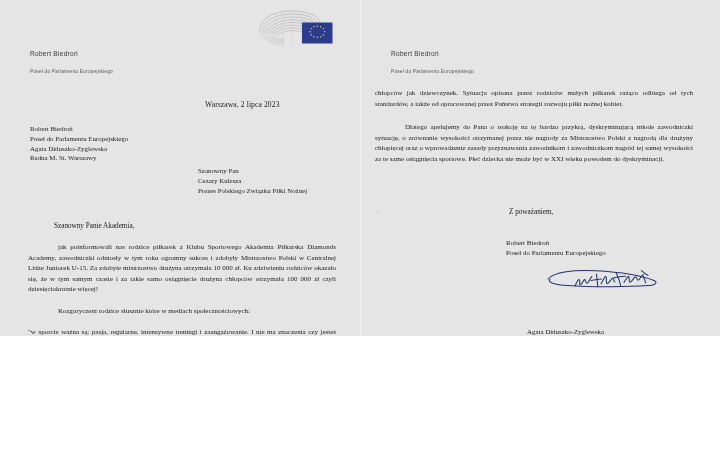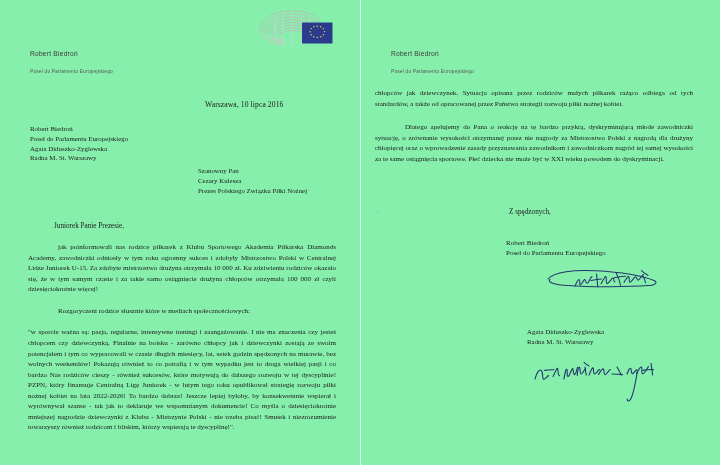--- a/index.html
+++ b/index.html
@@ -17,22 +17,22 @@
   .spread {
     position: relative;
     width: 720px;
     height: 465px;
     display: flex;
     background: #ffffff;
   }
   .page {
     position: relative;
     width: 360px;
-    height: 465px;
-    background: #86efac;
+    height: 336px;
+    background: #e5e5e5;
     box-sizing: border-box;
     overflow: hidden;
   }
   .page-left { padding: 0 22px 0 26px; }
   .page-right { padding: 0 14px 0 10px; border-left: 1px solid #f1f1f1; }
 
   
   .ep-header {
     position: absolute;
     top: 8px;
@@ -199,58 +199,58 @@
           <circle cx="55.9" cy="18.7" r="0.72"></circle>
         </g>
       </svg>
     </div>
 
     <div class="sender">
       <div class="sender-name">Robert Biedroń</div>
       <div class="sender-role">Poseł do Parlamentu Europejskiego</div>
     </div>
 
-    <div class="place-date">Warszawa, 10 lipca 2016</div>
+    <div class="place-date">Warszawa, 2 lipca 2023</div>
 
     <div class="addresser">
       <div>Robert Biedroń</div>
       <div>Poseł do Parlamentu Europejskiego</div>
       <div>Agata Diduszko-Zyglewska</div>
       <div>Radna M. St. Warszawy</div>
     </div>
 
     <div class="recipient">
       <div>Szanowny Pan</div>
       <div>Cezary Kulesza</div>
       <div>Prezes Polskiego Związku Piłki Nożnej</div>
     </div>
 
     <div class="body-left">
-      <div class="salutation">Juniorek Panie Prezesie,</div>
+      <div class="salutation">Szanowny Panie Akademia,</div>
       <p class="para">jak poinformowali nas rodzice piłkarek z Klubu Sportowego Akademia Piłkarska Diamonds Academy, zawodniczki odniosły w tym roku ogromny sukces i zdobyły Mistrzostwo Polski w Centralnej Lidze Juniorek U-15. Za zdobyte mistrzostwo drużyna otrzymała 10 000 zł. Ku zdziwieniu rodziców okazało się, że w tym samym czasie i za takie samo osiągnięcie drużyna chłopców otrzymała 100 000 zł czyli dziesięciokrotnie więcej!</p>
       <p class="para">Rozgoryczeni rodzice słusznie które w mediach społecznościowych:</p>
       <p class="para quote">"w sporcie ważna są: pasja, regularne, intensywne treningi i zaangażowanie. I nie ma znaczenia czy jesteś chłopcem czy dziewczynką. Finalnie na boisku - zarówno chłopcy jak i dziewczynki zostają ze swoim potencjałem i tym co wypracowali w czasie długich miesięcy, lat, setek godzin spędzonych na murawie, bez wolnych weekendów! Pokazują również to co potrafią i w tym wypadku jest to droga wielkiej pasji i co bardzo Nas rodziców cieszy - również sukcesów, które motywują do dalszego rozwoju w tej dyscyplinie! PZPN, który finansuje Centralną Ligę Juniorek - w lutym tego roku opublikował strategię rozwoju piłki nożnej kobiet na lata 2022-2026! To bardzo dobrze! Jeszcze lepiej byłoby, by konsekwentnie wspierał i wyrównywał szanse - tak jak to deklaruje we wspomnianym dokumencie! Co myśla o dziesięciokrotnie mniejszej nagrodzie dziewczynki z Klubu -  Mistrzynie Polski - nie trzeba pisać! Smutek i niezrozumienie towarzyszy również rodzicom i bliskim, którzy wspierają te dyscyplinę!".</p>
     </div>
   </div>
 
   <div class="page page-right">
 
     <div class="sender">
       <div class="sender-name">Robert Biedroń</div>
       <div class="sender-role">Poseł do Parlamentu Europejskiego</div>
     </div>
 
     <div class="body-right">
       <p class="para noindent">chłopców jak dziewczynek. Sytuacja opisana przez rodziców małych piłkarek rażąco odbiega od tych standardów, a także od opracowanej przez Państwa strategii rozwoju piłki nożnej kobiet.</p>
       <p class="para">Dlatego apelujemy do Pana o reakcję na tę bardzo przykrą, dyskryminującą młode zawodniczki sytuację, o zrównanie wysokości otrzymanej przez nie nagrody za Mistrzostwo Polski z nagrodą dla drużyny chłopięcej oraz o wprowadzenie zasady przyznawania zawodnikom i zawodniczkom nagród tej samej wysokości za te same osiągnięcia sportowe. Płeć dziecka nie może być w XXI wieku powodem do dyskryminacji.</p>
     </div>
 
     <div class="stray-dot">.</div>
 
-    <div class="closing">Z spędzonych,</div>
+    <div class="closing">Z poważaniem,</div>
 
     <div class="sig-block-1">
       <div>Robert Biedroń</div>
       <div>Poseł do Parlamentu Europejskiego</div>
     </div>
 
     <div class="signature sig-1">
       <svg viewBox="0 0 118 30" xmlns="http://www.w3.org/2000/svg">
         <g fill="none" stroke="#25356e" stroke-width="1.05" stroke-linecap="round">
           <path d="M4 13 C10 6 30 3.5 52 4.8 C74 6 96 9 110 14.5 C114 16.4 112 19 104 19.6 C86 21 48 21.4 24 19.6 C10 18.5 3 16.2 6 13.4"></path>

